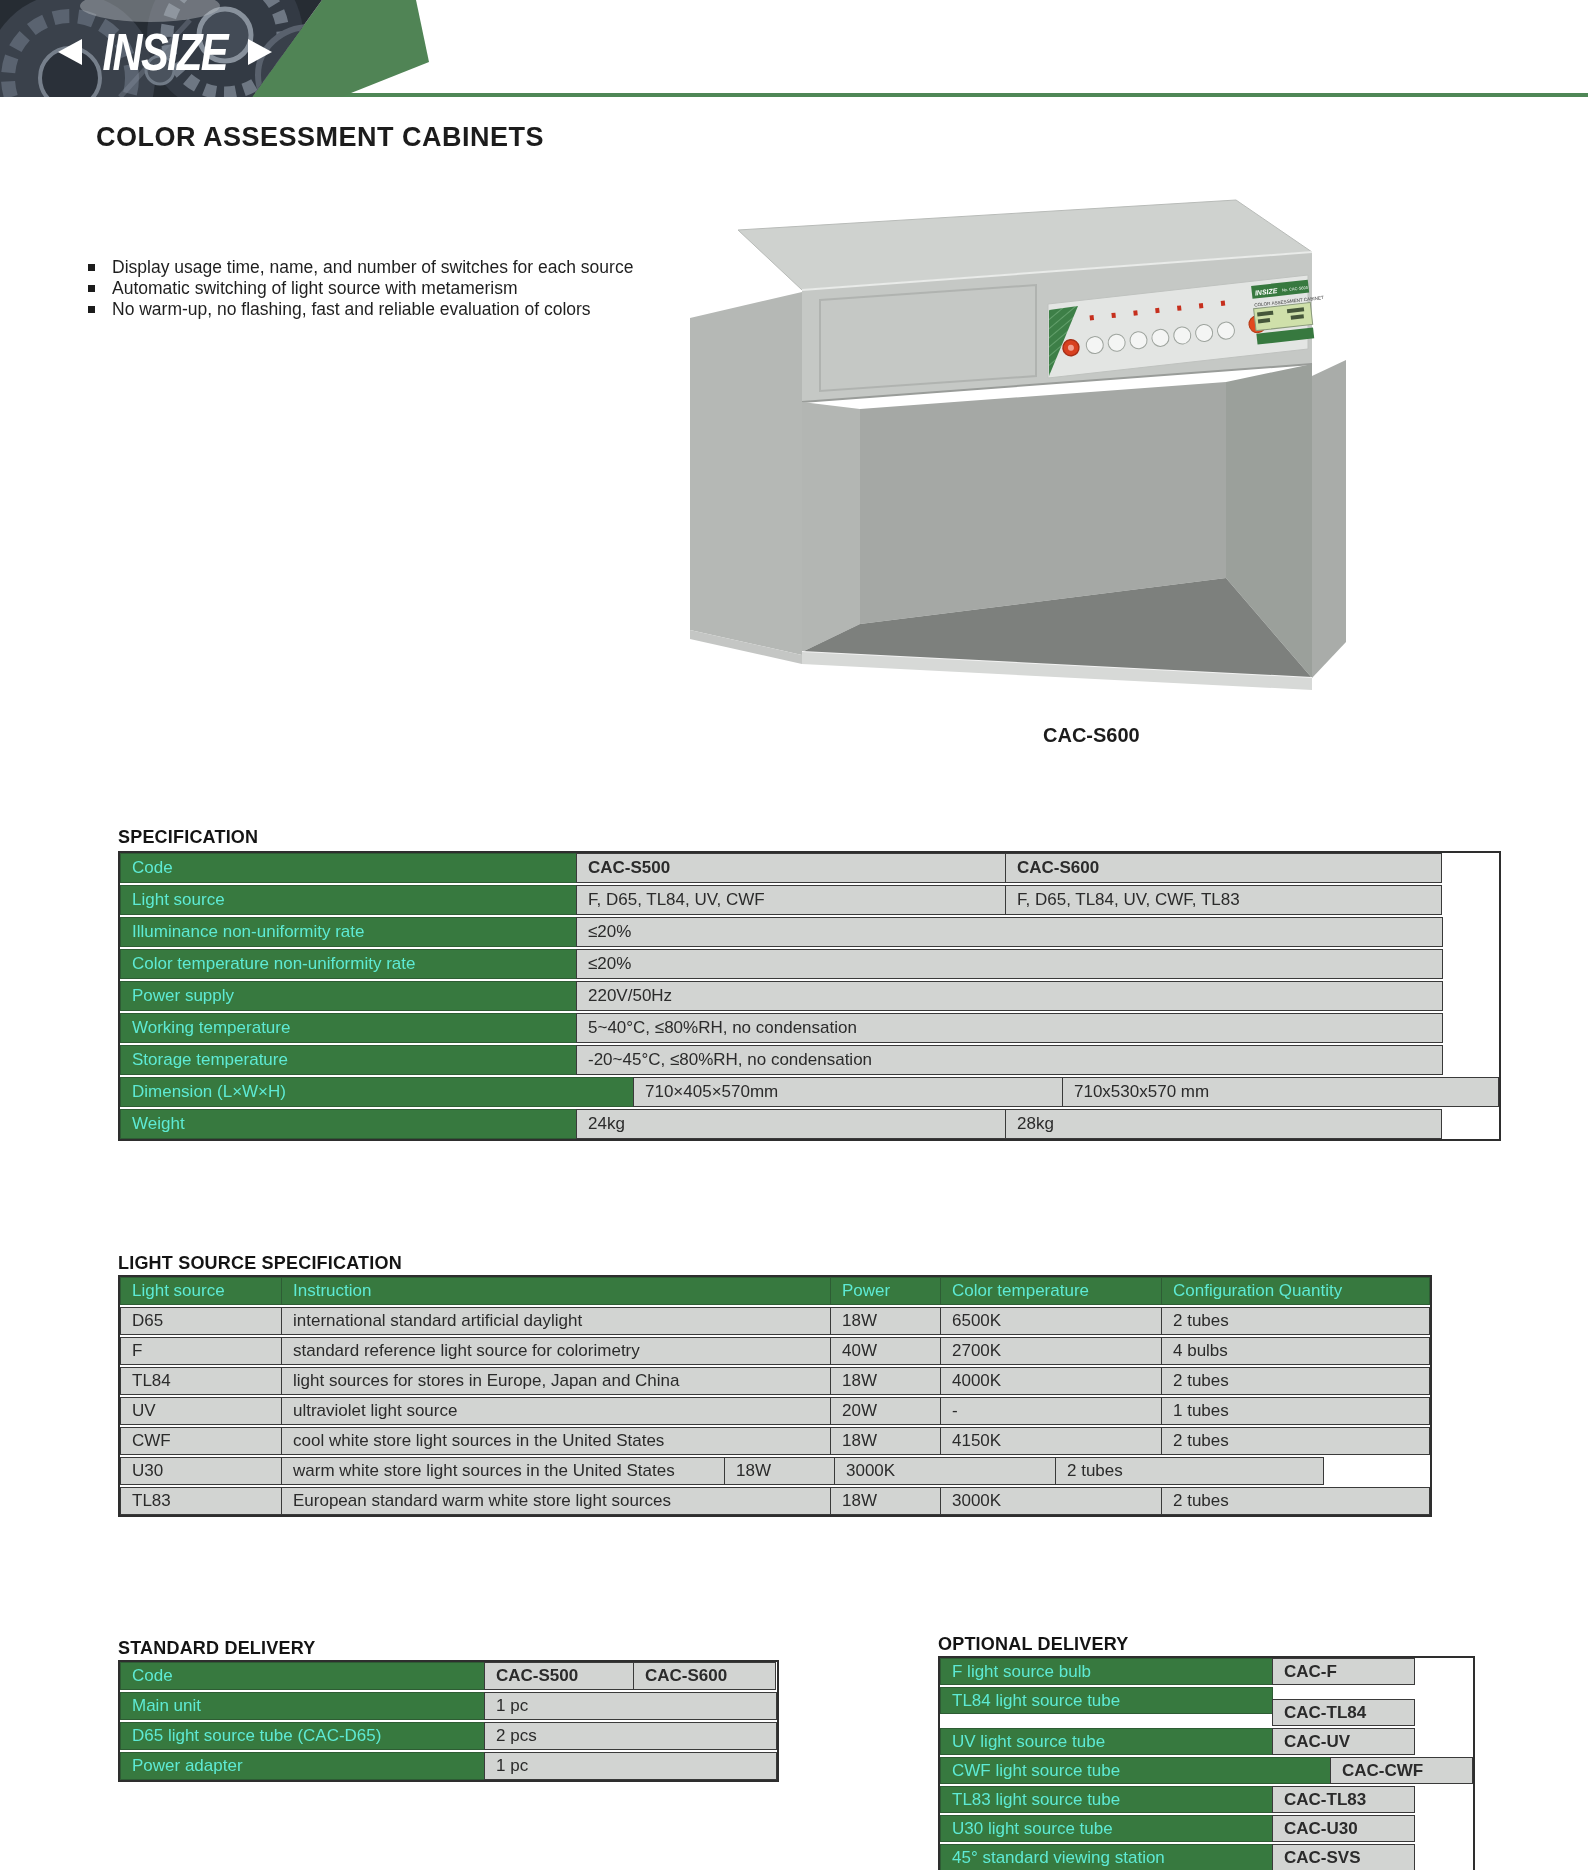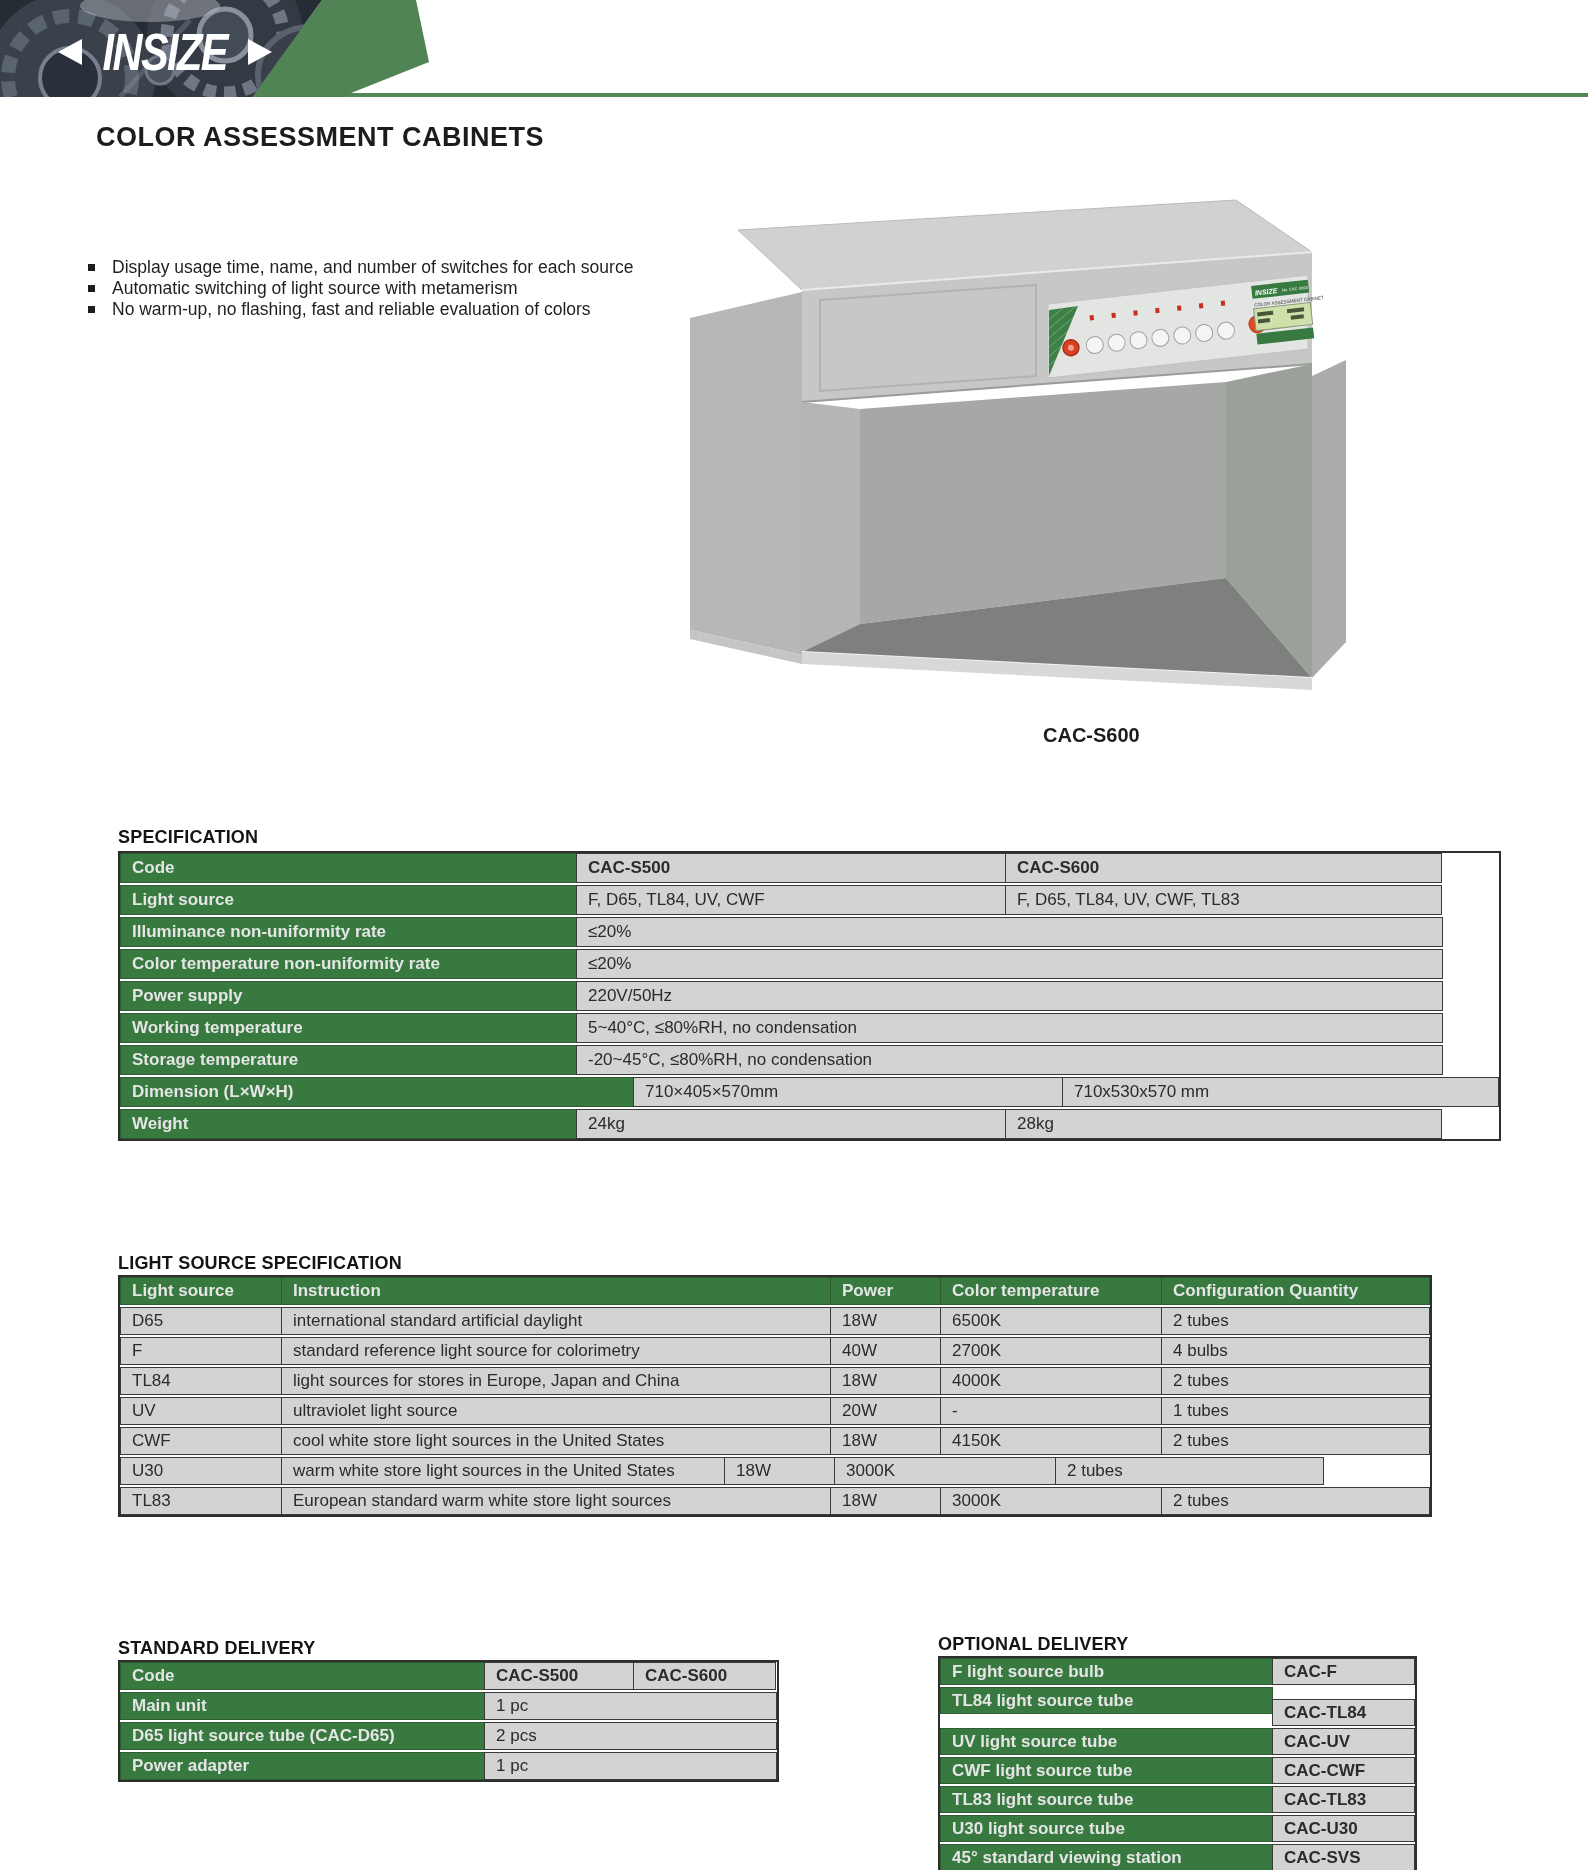--- a/index.html
+++ b/index.html
@@ -50,21 +50,21 @@
   #light-table{left:118px; top:1275px;}
   #std-table{left:118px; top:1660px;}
   #opt-table{left:938px; top:1656px;}
   .trow{display:flex;}
   .trow + .trow{margin-top:2px;}
   .tcell{
     box-sizing:border-box; display:flex; align-items:center;
     font-size:17px; height:28px; overflow:hidden; white-space:nowrap;
   }
   .tcell + .tcell{margin-left:-1px;}
-  .c-label{background:#37793F; color:#e5e5e5; font-weight:bold; padding:0 8px 0 11px; border:1px solid #2e5c34;}
+  .c-label{background:#37793F; color:#5eead4; font-weight:normal; padding:0 8px 0 11px; border:1px solid #2e5c34;}
   .c-value{background:#D2D4D2; color:#2b2b2b; padding:0 8px 0 11px; border:1px solid #3a3a3a;}
   .c-bold{font-weight:bold;}
   #spec-table .tcell{height:30px;}
   #opt-table .tcell{height:27px;}
 </style>
 </head>
 <body>
 
 <div id="page">
 
@@ -314,21 +314,21 @@
       </div>
       <div class="trow">
         <div class="tcell c-label" style="width: 333px;">TL84 light source tube</div>
         <div class="tcell c-value c-bold" style="width: 143px; margin-top: 12px;">CAC-TL84</div>
       </div>
       <div class="trow">
         <div class="tcell c-label" style="width: 333px;">UV light source tube</div>
         <div class="tcell c-value c-bold" style="width: 143px;">CAC-UV</div>
       </div>
       <div class="trow">
-        <div class="tcell c-label" style="width: 333px;">CWF light source tube</div>
+        <div class="tcell c-label" style="width: 391px;">CWF light source tube</div>
         <div class="tcell c-value c-bold" style="width: 143px;">CAC-CWF</div>
       </div>
       <div class="trow">
         <div class="tcell c-label" style="width: 333px;">TL83 light source tube</div>
         <div class="tcell c-value c-bold" style="width: 143px;">CAC-TL83</div>
       </div>
       <div class="trow">
         <div class="tcell c-label" style="width: 333px;">U30 light source tube</div>
         <div class="tcell c-value c-bold" style="width: 143px;">CAC-U30</div>
       </div>

